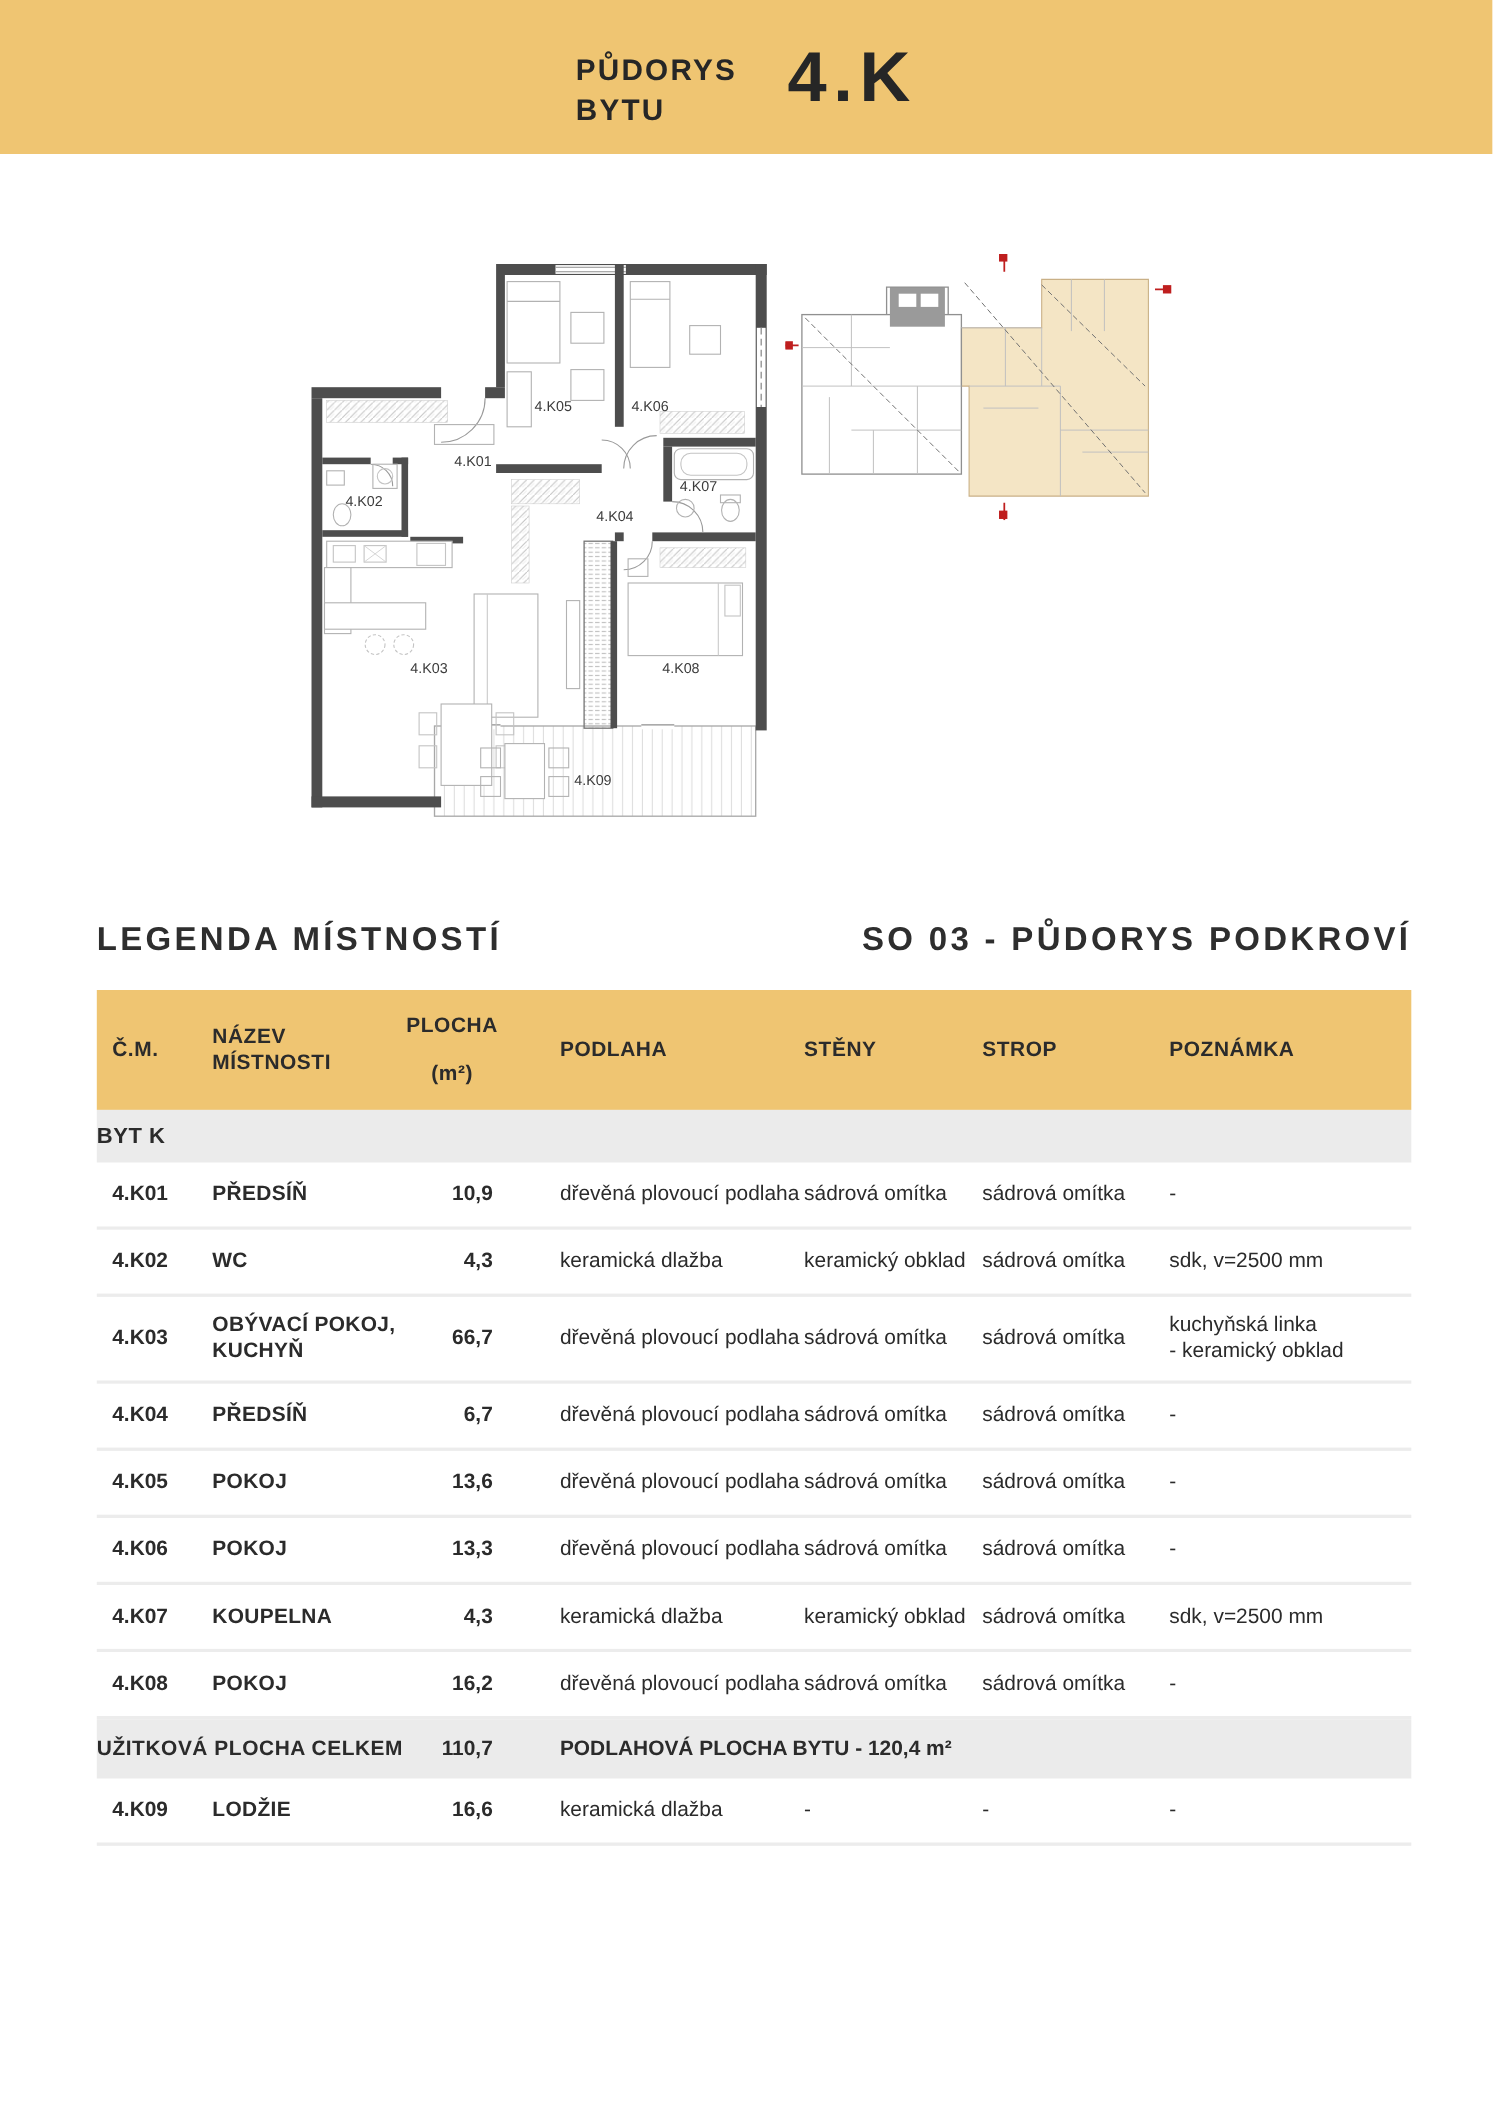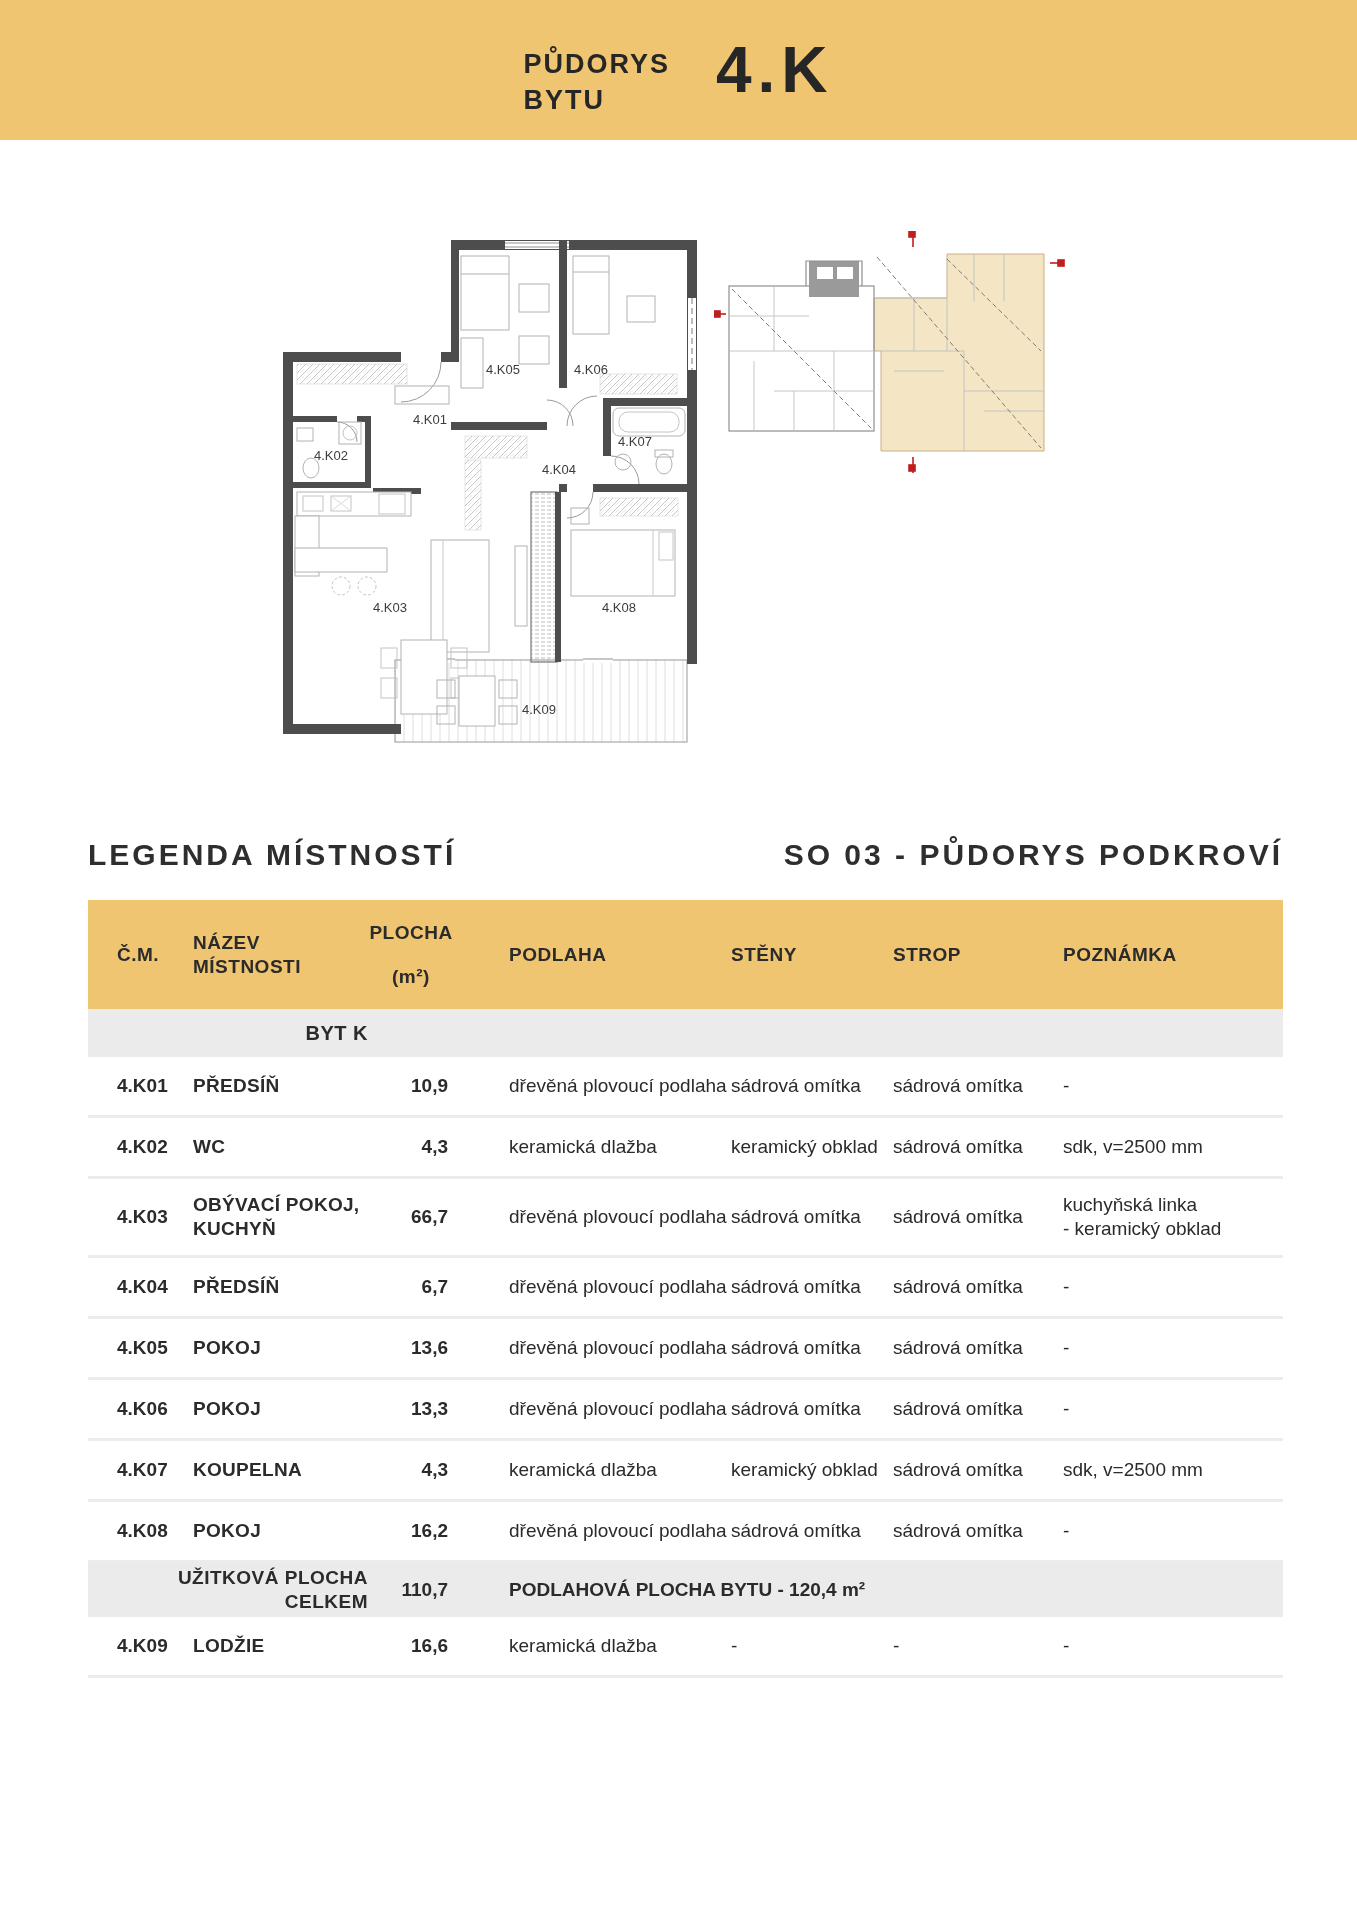--- a/index.html
+++ b/index.html
@@ -27,26 +27,26 @@
   .legend-table{position:absolute;left:88px;top:900px;width:1195px;font-size:19px;}
   .trow{display:grid;grid-template-columns:105px 175px 90px 273px 162px 170px 220px;
         align-items:center;background:#fff;}
   .thead{background:#efc572;min-height:62px;font-weight:bold;}
   .thead .cell{letter-spacing:.5px;}
   .row-room{min-height:58px;border-bottom:3px solid #ececec;}
   .row-room.tall{min-height:76px;}
   .row-section{min-height:48px;background:#ebebeb;font-weight:bold;font-size:20px;}
   .row-summary{min-height:54px;background:#ebebeb;font-weight:bold;}
   .cell{white-space:pre-line;line-height:1.25;}
-  .c-cm{padding-left:29px;font-weight:bold;}
+  .c-cm{padding-left:14px;font-weight:bold;}
   .c-name{font-weight:bold;letter-spacing:.3px;}
   .c-plocha{text-align:right;padding-right:10px;font-weight:bold;}
   .c-podlaha{padding-left:51px;}
   .c-plocha-head{text-align:center;line-height:1.15;padding-right:4px;}
-  .c-span2{grid-column:1/3;padding-left:29px;letter-spacing:.5px;text-align:right;}
+  .c-span2{grid-column:1/3;letter-spacing:.5px;}
   .c-span4{grid-column:4/8;padding-left:51px;}
 
   
   .watermark{position:absolute;left:438px;top:893px;width:490px;height:178px;pointer-events:none;}
 </style>
 </head>
 <body>
 
 <div class="page">
 

